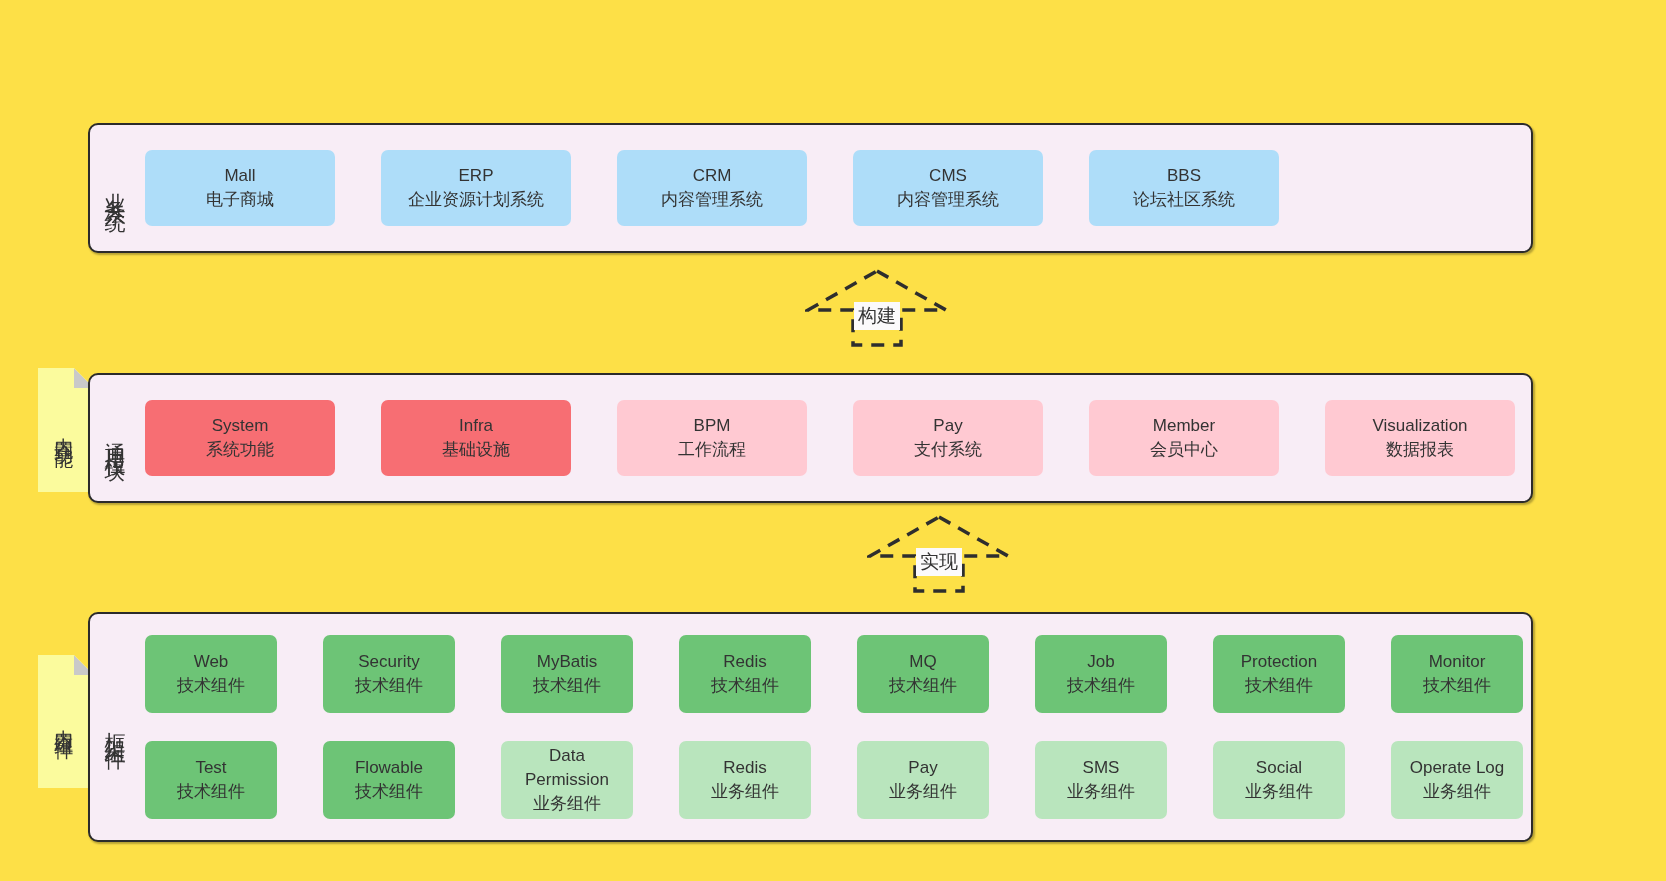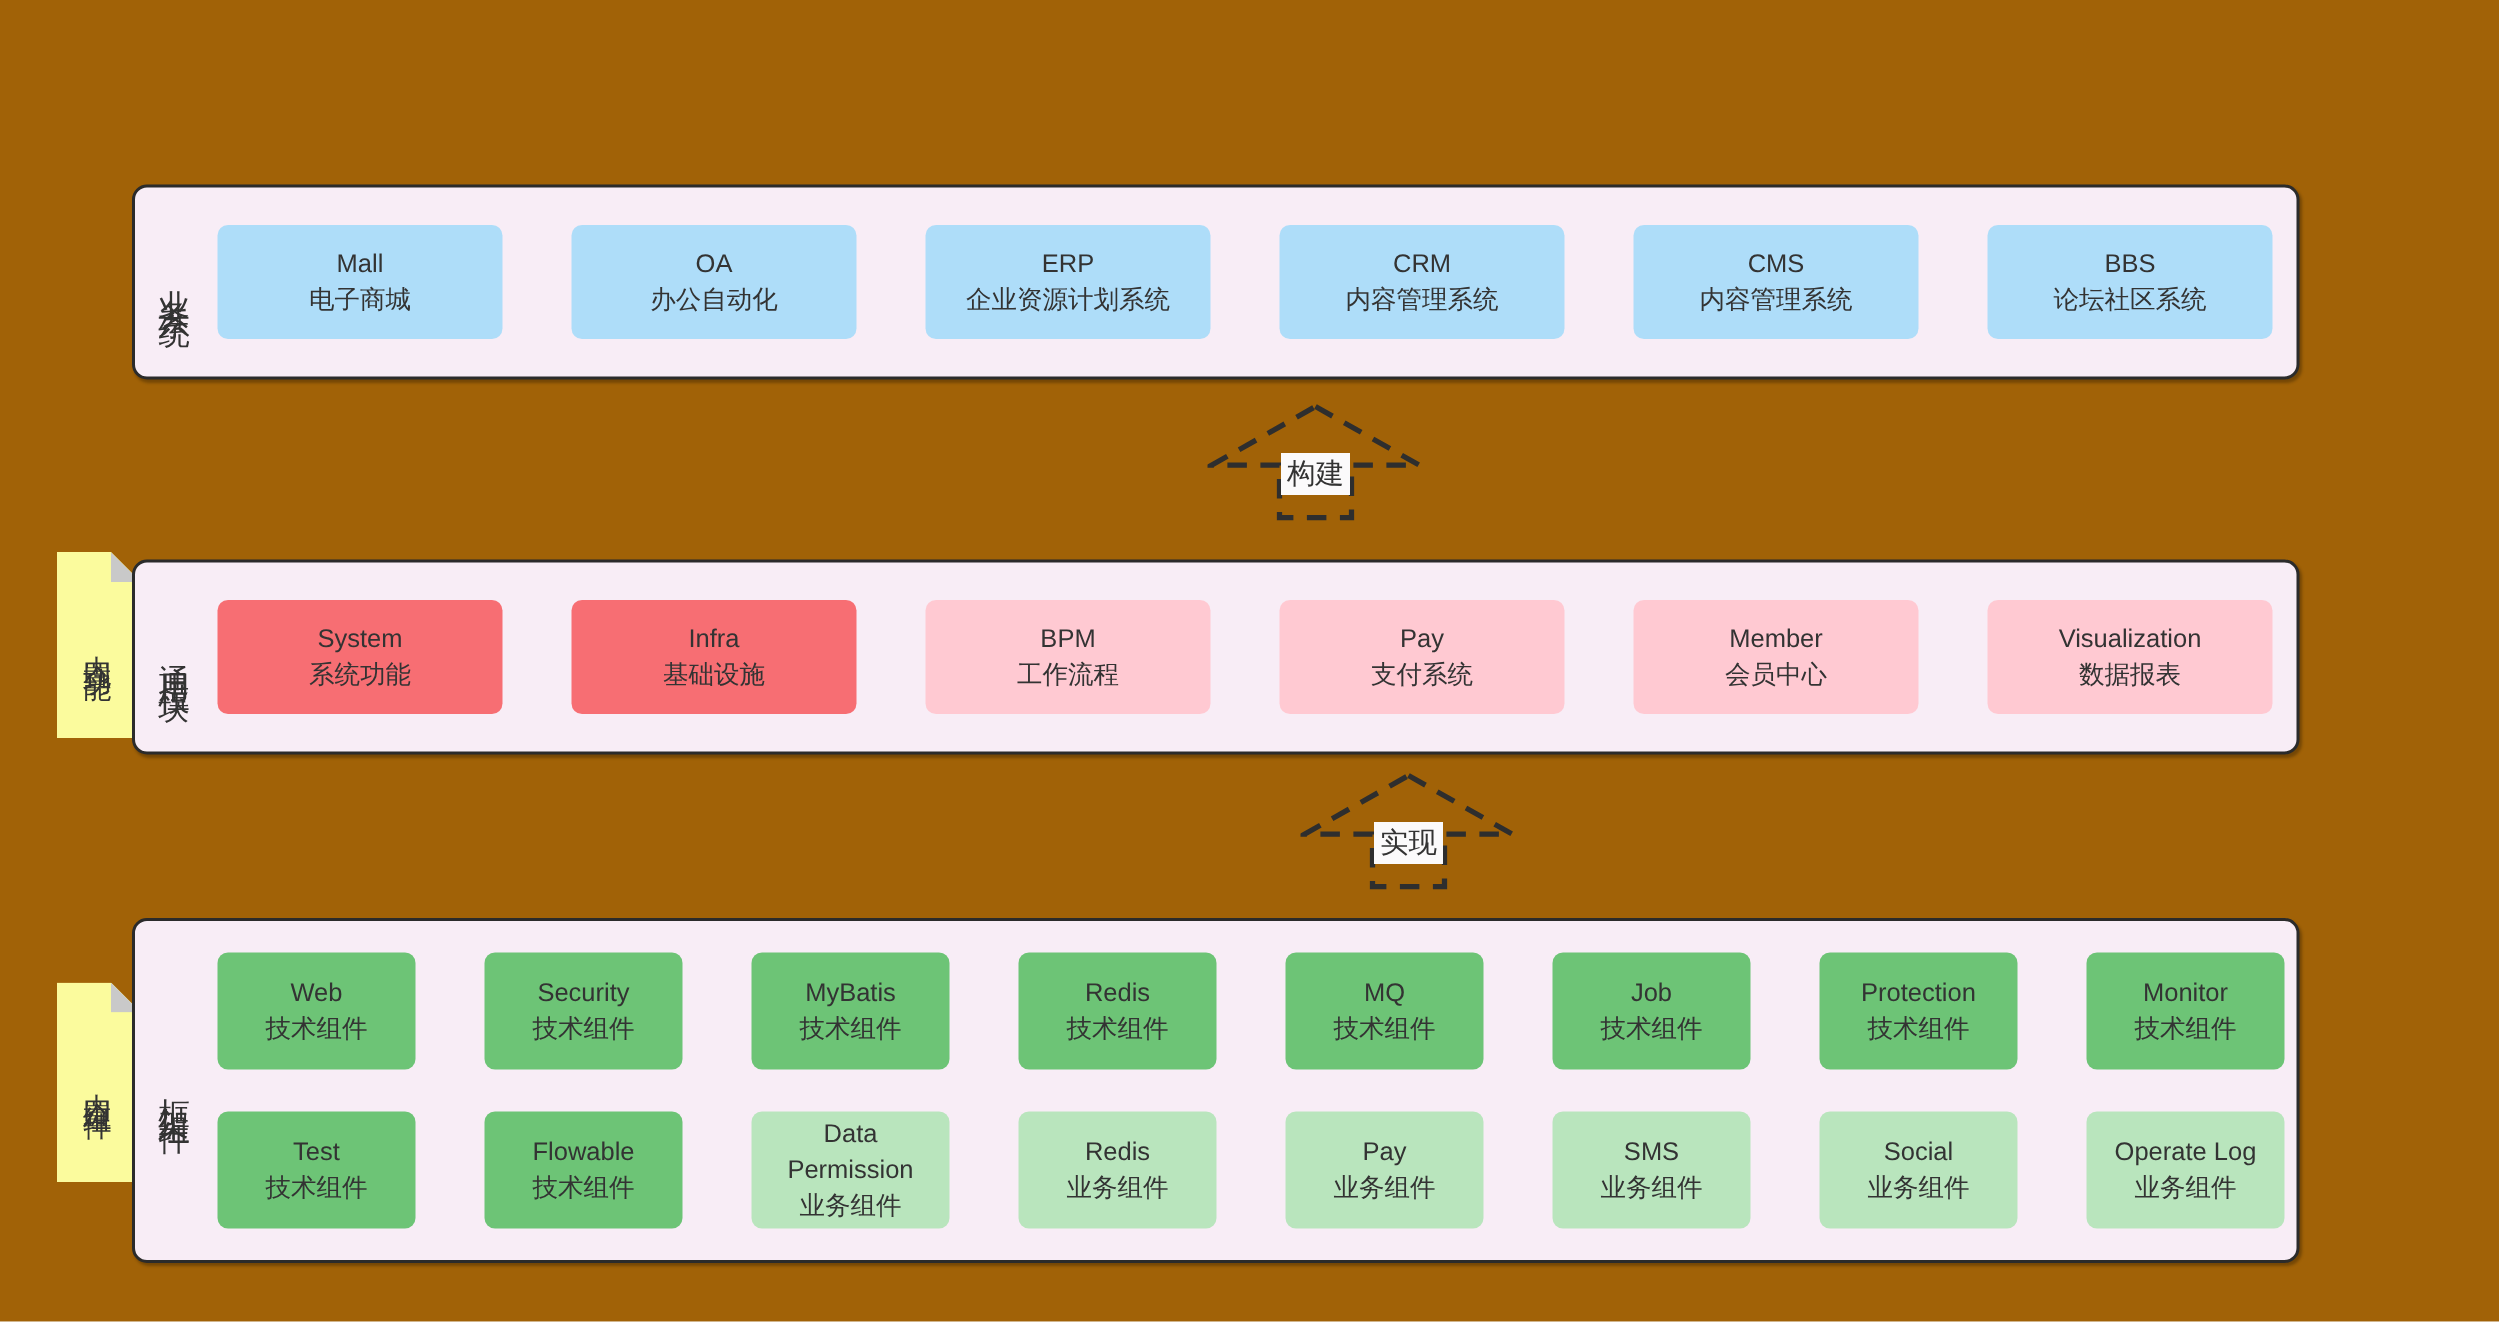--- a/index.html
+++ b/index.html
@@ -1,17 +1,17 @@
 <!DOCTYPE html>
 <html><head>
 <meta charset="utf-8">
 <style>
   html,body { margin:0; padding:0; background:#f8f8f8; }
   body { font-family:"Liberation Sans", sans-serif; color:#333; }
-  .canvas { position:relative; width:1666px; height:881px; background:#a16207; overflow:hidden; }
+  .canvas { position:relative; width:1666px; height:881px; background:#fde047; overflow:hidden; }
 
   
   .layer {
     position:absolute; left:88px; width:1445px; box-sizing:border-box;
     background:#f8edf6; border:2px solid #2b2b2b; border-radius:10px;
     box-shadow:1.5px 2px 2px rgba(0,0,0,.28);
     z-index:2;
   }
   .layer-business   { top:123px; height:130px; }
   .layer-modules    { top:373px; height:130px; }
@@ -88,24 +88,20 @@
 
   <section class="layer layer-business">
     <div class="layer-label">业务系统</div>
     <div class="rows">
         <div class="box-row">
           <div class="box box-blue">
             <span>Mall</span>
             <span>电子商城</span>
           </div>
           <div class="box box-blue">
-            <span>OA</span>
-            <span>办公自动化</span>
-          </div>
-          <div class="box box-blue">
             <span>ERP</span>
             <span>企业资源计划系统</span>
           </div>
           <div class="box box-blue">
             <span>CRM</span>
             <span>内容管理系统</span>
           </div>
           <div class="box box-blue">
             <span>CMS</span>
             <span>内容管理系统</span>

